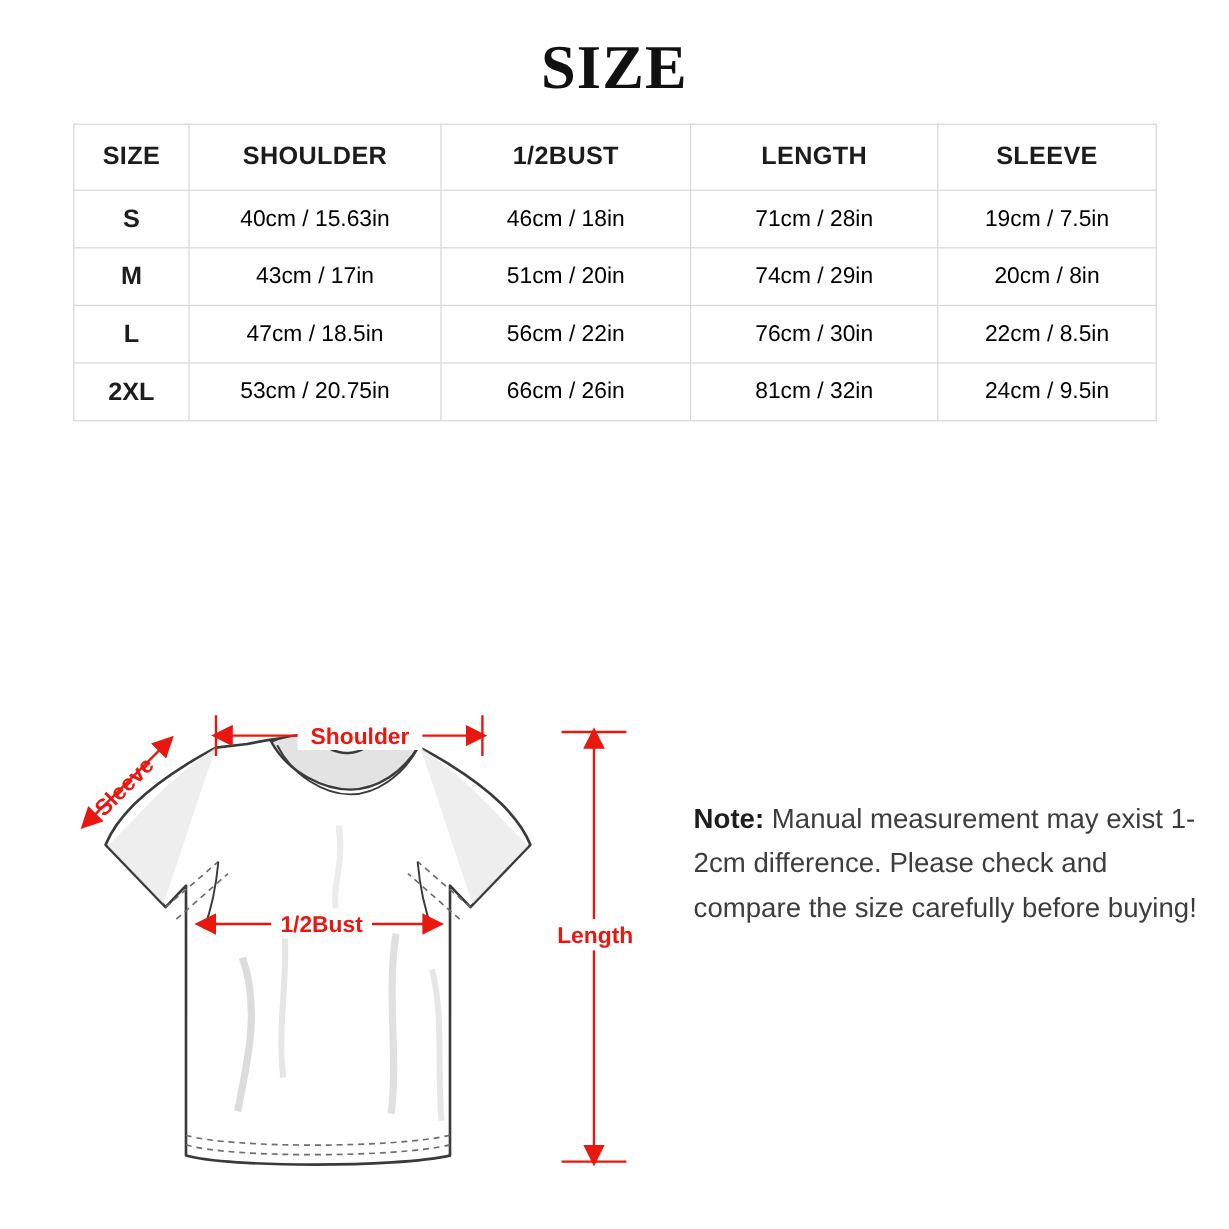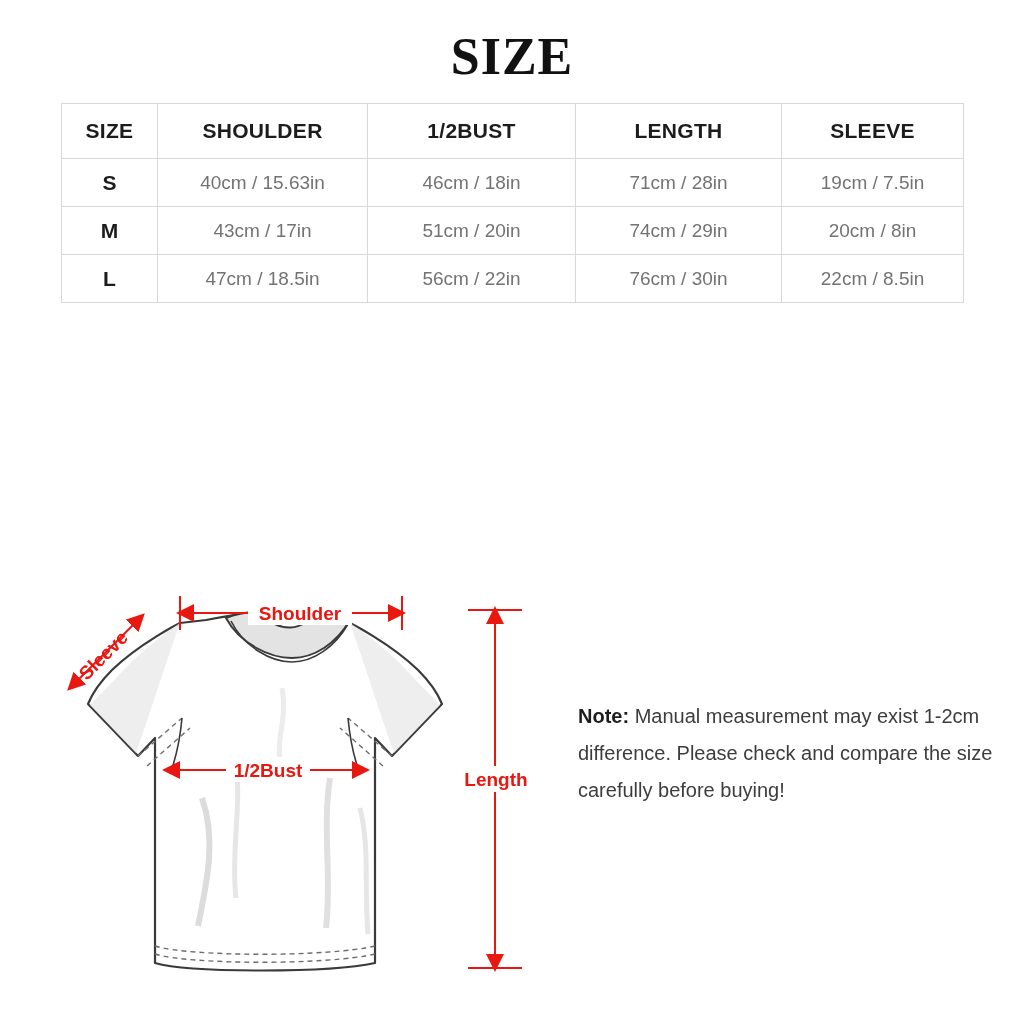--- a/index.html
+++ b/index.html
@@ -38,21 +38,21 @@
     border-collapse: collapse;
     width: 100%;
     table-layout: fixed;
   }
   table.size-table td, table.size-table th {
     border: 1px solid #d8d8d8;
     text-align: center;
     vertical-align: middle;
     height: 45px;
     font-size: 19px;
-    color: #737373;
+    color: #000000;
     font-weight: normal;
   }
   table.size-table thead th {
     font-weight: bold;
     font-size: 21px;
     color: #1c1c1c;
     height: 52px;
     letter-spacing: 0.3px;
   }
   table.size-table tbody td.sizecol {
@@ -76,23 +76,23 @@
   .shirt-area {
     position: absolute;
     left: 30px;
     top: 0;
     width: 520px;
     height: 470px;
   }
   .note {
     position: absolute;
     left: 578px;
-    top: 150px;
+    top: 116px;
     width: 420px;
-    font-size: 20px;
+    font-size: 23px;
     line-height: 37px;
     color: #3d3d3d;
   }
   .note b {
     font-weight: bold;
     color: #1d1d1d;
   }
   svg { display: block; }
   .dimtext {
     font-family: "Liberation Sans", sans-serif;
@@ -141,20 +141,27 @@
           <td>74cm / 29in</td>
           <td>20cm / 8in</td>
         </tr>
         <tr>
           <td class="sizecol">L</td>
           <td>47cm / 18.5in</td>
           <td>56cm / 22in</td>
           <td>76cm / 30in</td>
           <td>22cm / 8.5in</td>
         </tr>
+        <tr>
+          <td class="sizecol">2XL</td>
+          <td>53cm / 20.75in</td>
+          <td>66cm / 26in</td>
+          <td>81cm / 32in</td>
+          <td>24cm / 9.5in</td>
+        </tr>
       </tbody>
     </table>
   </div>
 
   <div class="lower">
 
     <div class="shirt-area">
       <svg width="520" height="470" viewBox="0 0 520 470">
         <defs>
           <marker id="arrR" markerWidth="9" markerHeight="9" refX="7" refY="4.5" orient="auto">

